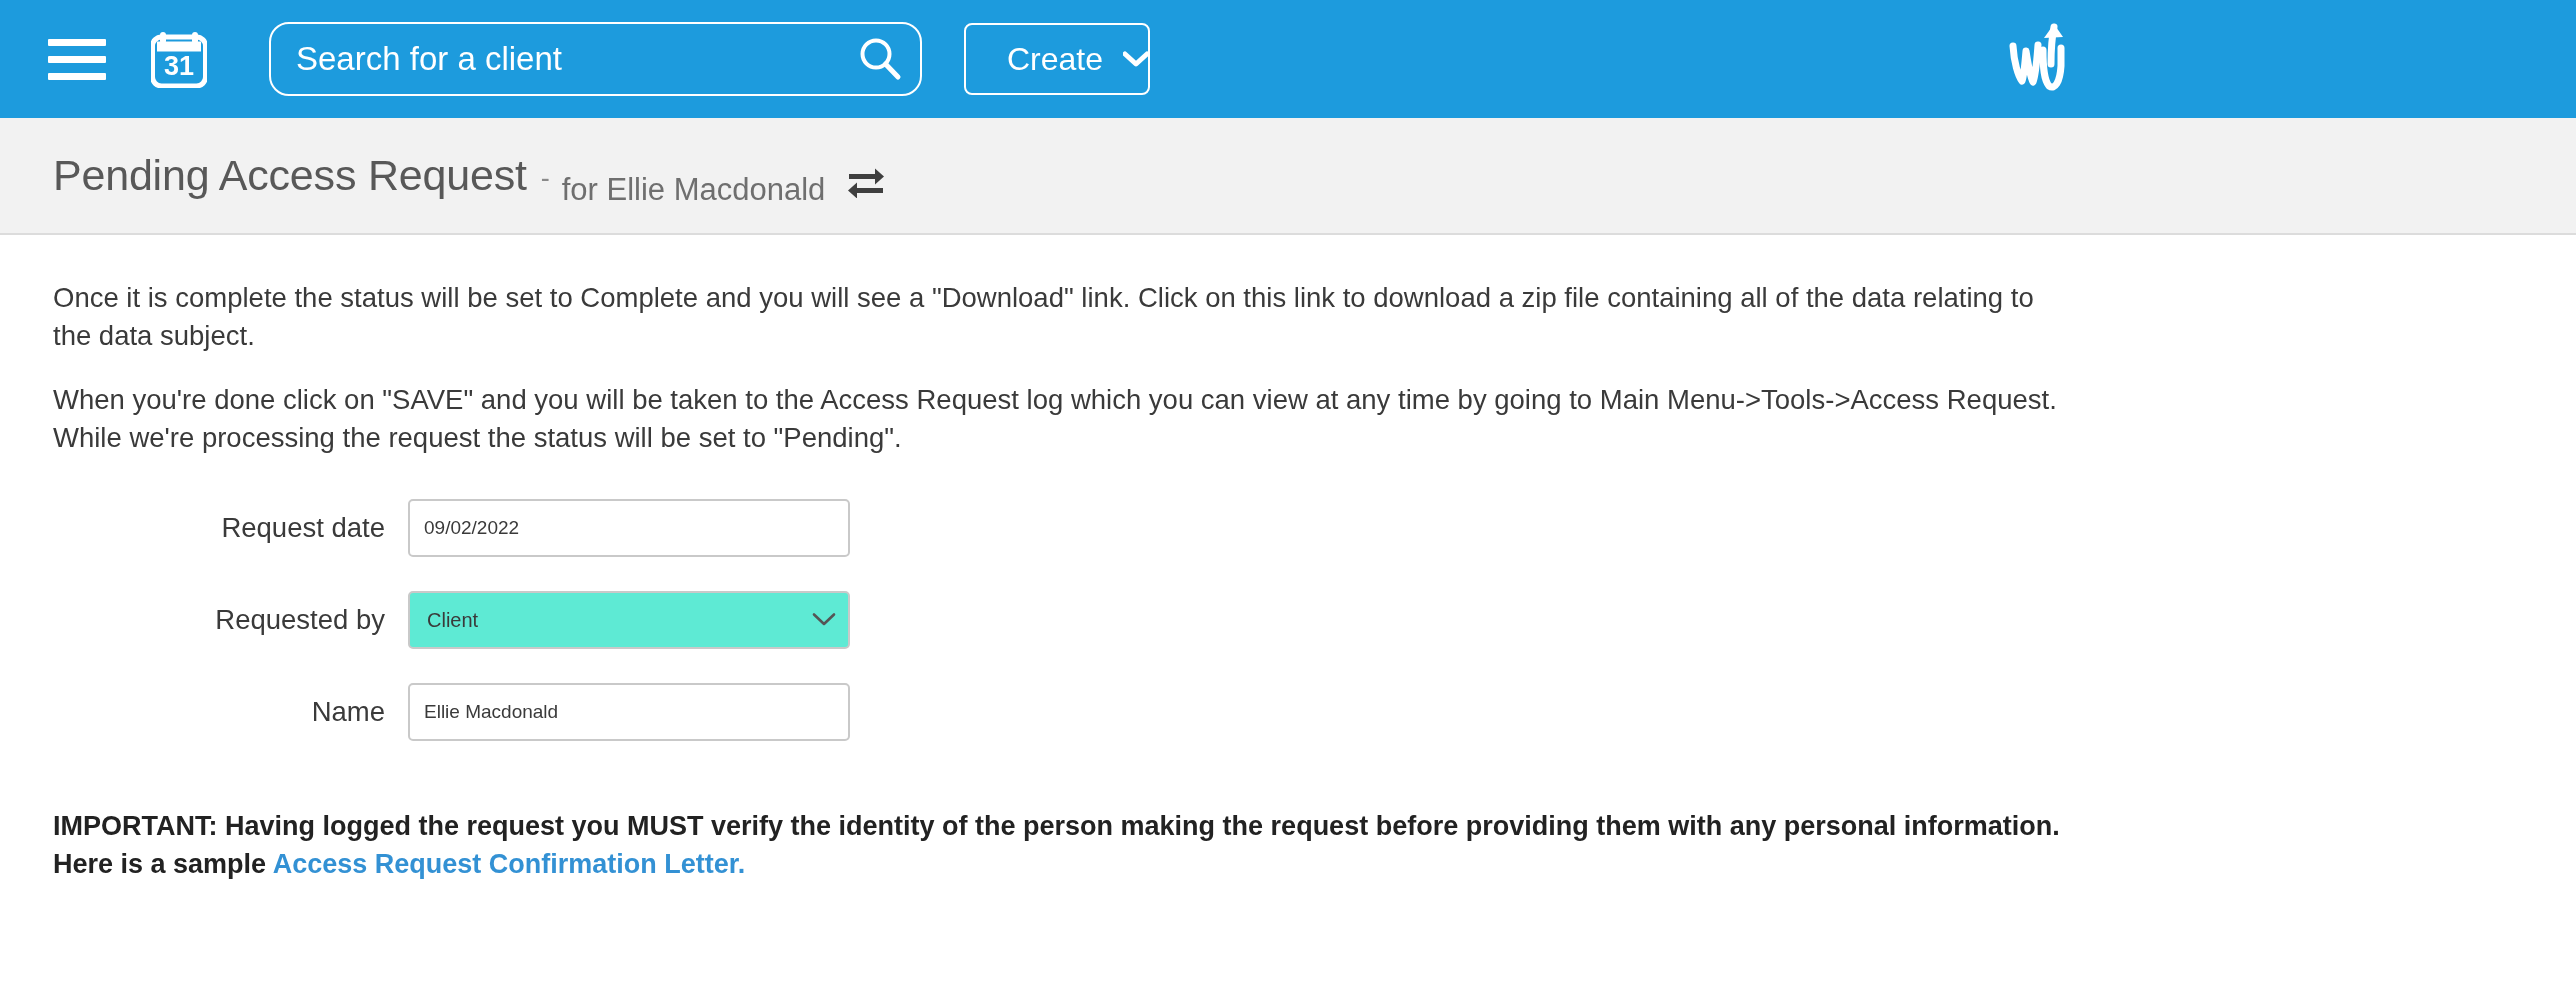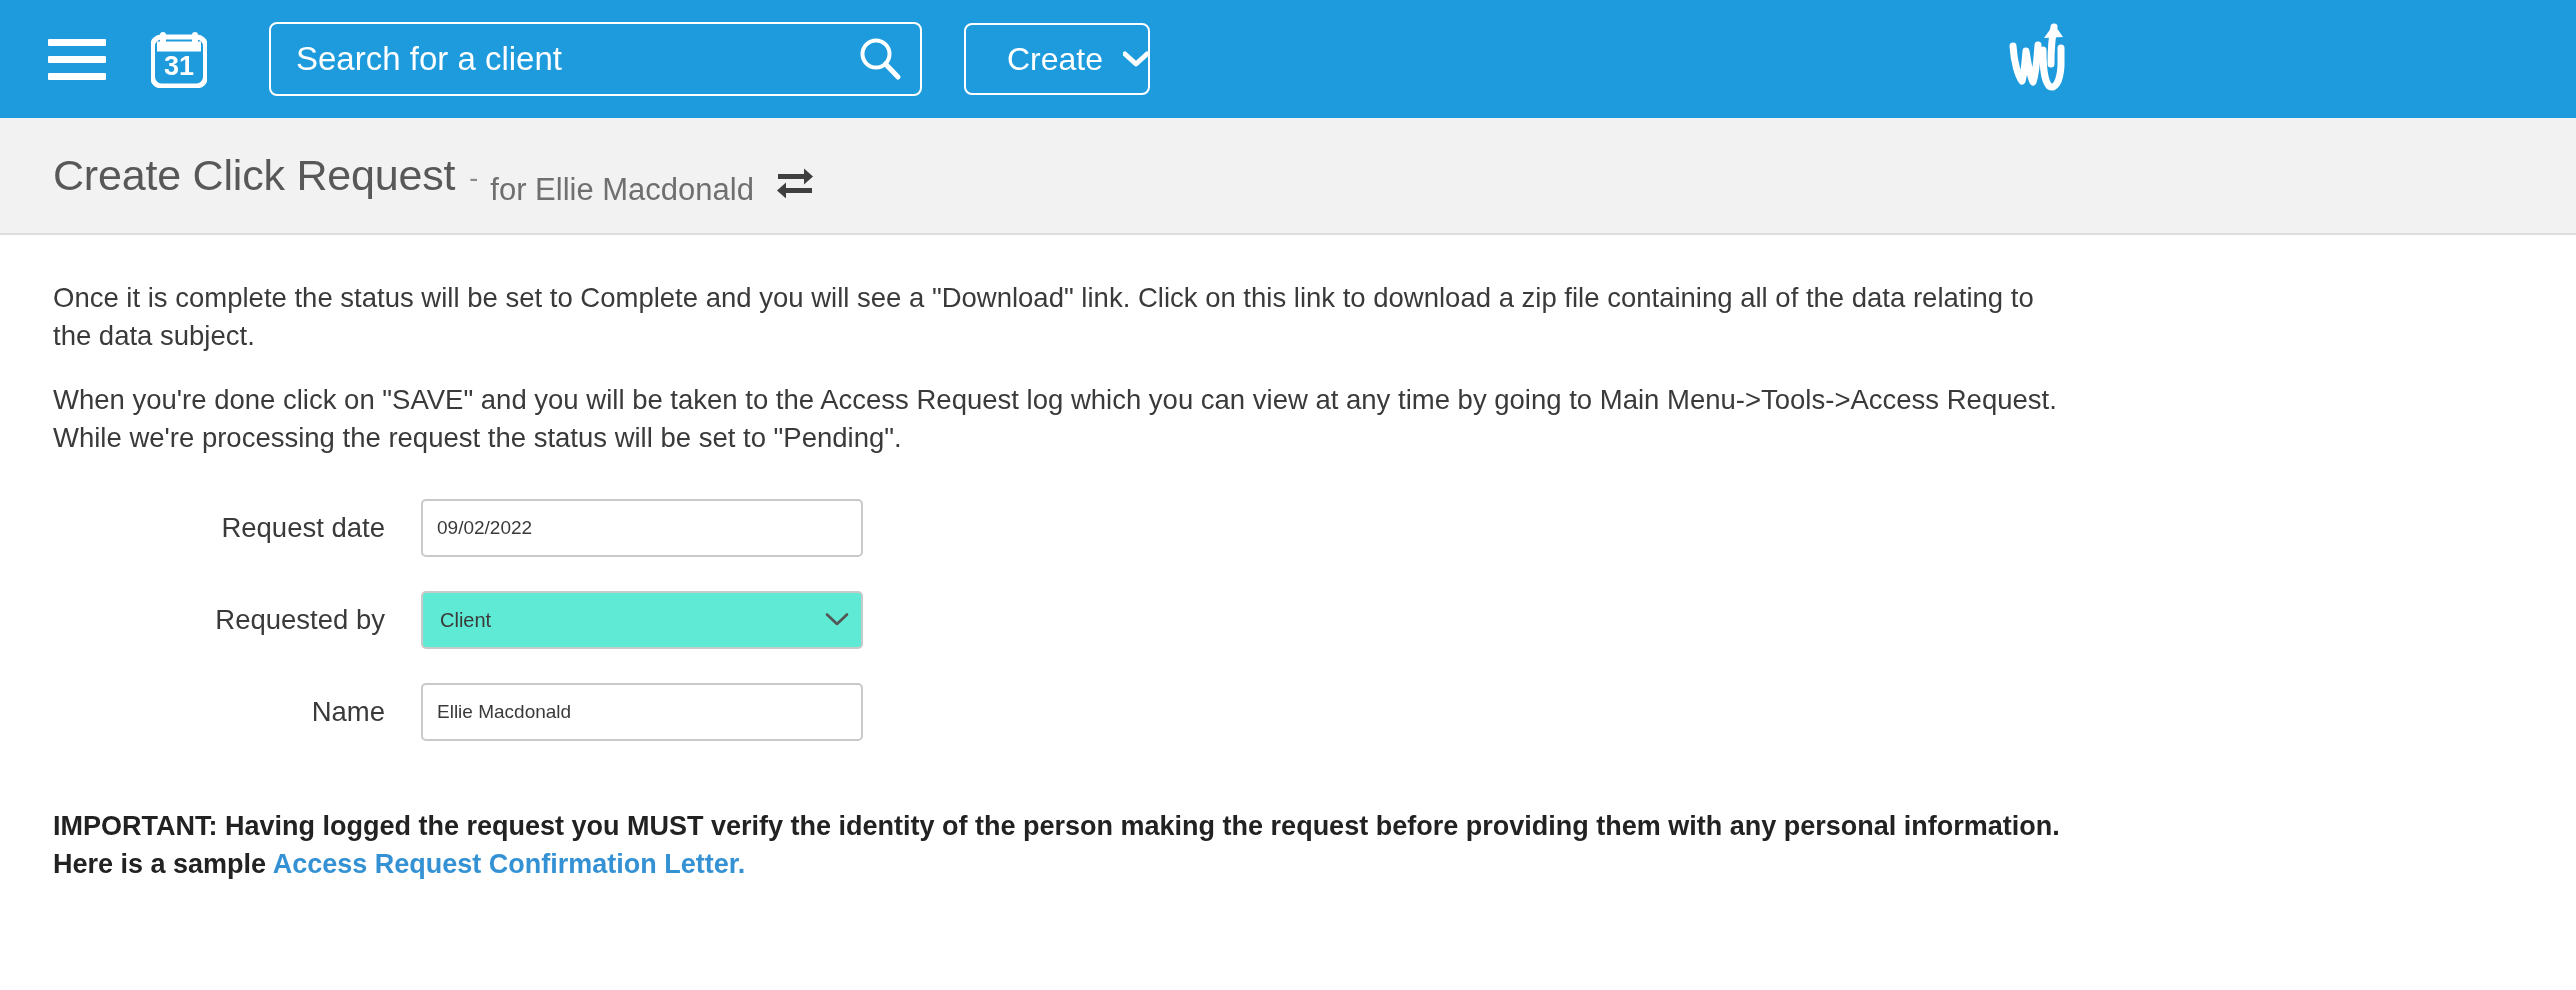--- a/index.html
+++ b/index.html
@@ -50,21 +50,21 @@
     flex: 0 0 auto;
     cursor: pointer;
     position: relative;
   }
 
   .searchbox {
     margin-left: 62px;
     width: 653px;
     height: 74px;
     border: 2px solid #ffffff;
-    border-radius: 8px;
+    border-radius: 20px;
     display: flex;
     align-items: center;
     padding: 0 16px 0 25px;
     flex: 0 0 auto;
     background: transparent;
   }
   .searchbox input {
     flex: 1 1 auto;
     border: none;
     outline: none;
@@ -159,21 +159,20 @@
     margin: 0 0 26px 0;
   }
   .para:nth-of-type(2) { margin-bottom: 25px; }
 
   
   .form { margin-top: 42px; }
   .form-row {
     display: flex;
     align-items: center;
     margin-bottom: 34px;
-    gap: 13px;
   }
   .form-label {
     width: 355px;
     text-align: right;
     padding-right: 23px;
     font-size: 27.5px;
     color: #3a3a3a;
   }
   .field {
     width: 442px;
@@ -268,21 +267,21 @@
     <svg viewBox="0 0 78 84" width="78" height="84" aria-hidden="true">
       <path d="M8 28 C9 44, 13 58, 17 63 C19 58, 20 44, 21 33 C23 46, 25 58, 28 64 C31 56, 32 40, 33 27" fill="none" stroke="#ffffff" stroke-width="7" stroke-linecap="round" stroke-linejoin="round"></path>
       <path d="M38 32 C38 50, 39 62, 44 68 C50 72, 55 64, 56 48 C56 40, 56 34, 56 30" fill="none" stroke="#ffffff" stroke-width="7" stroke-linecap="round" stroke-linejoin="round"></path>
       <path d="M46 46 C46 32, 47 19, 49 9" fill="none" stroke="#ffffff" stroke-width="7" stroke-linecap="round"></path>
       <path d="M39 20 L49 6 L58 19 Z" fill="#ffffff"></path>
     </svg>
   </div>
 </div>
 
 <div class="titlebar">
-  <span class="page-title">Create Click Request</span>
+  <span class="page-title">Pending Access Request</span>
   <span class="title-dash">-</span>
   <span class="title-sub">for Ellie Macdonald</span>
   <svg class="swap-icon" viewBox="0 0 42 34">
     <path d="M4 10 H30 V4.5 L39 12.5 L30 20.5 V15 H4 Z" fill="#3f3f3f"></path>
     <path d="M38 24 H12 V18.5 L3 26.5 L12 34.5 V29 H38 Z" fill="#3f3f3f"></path>
   </svg>
 </div>
 
 <div class="content">
 

